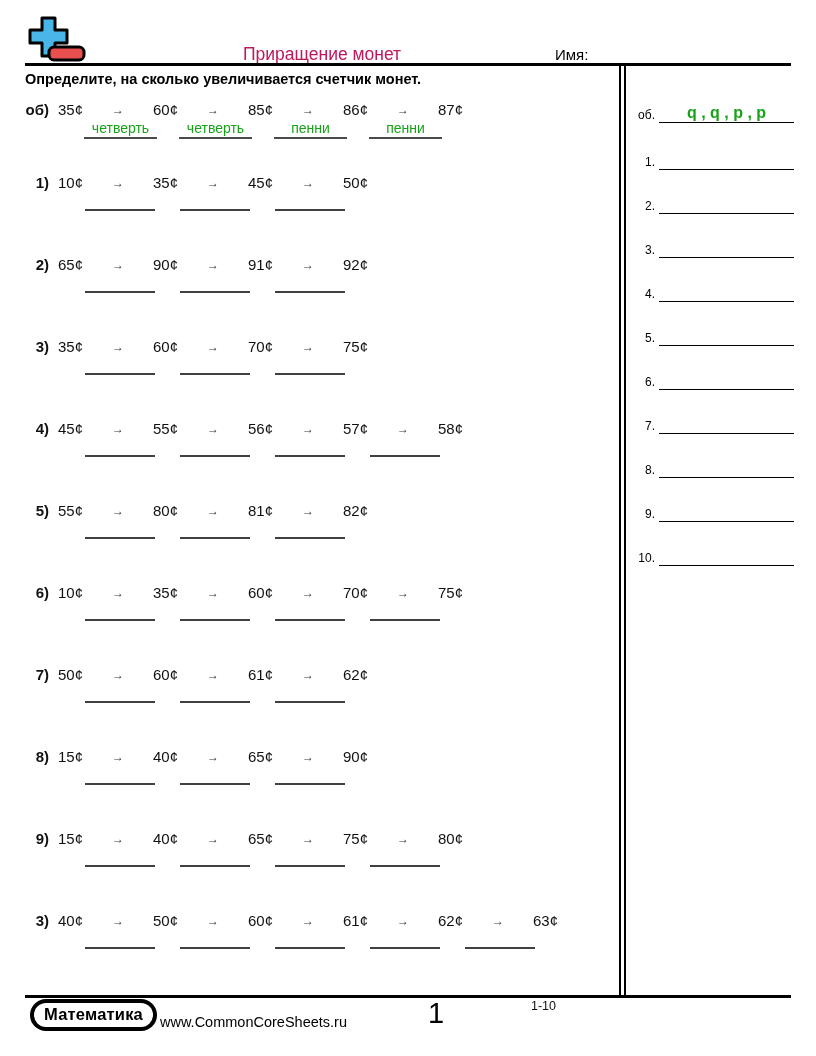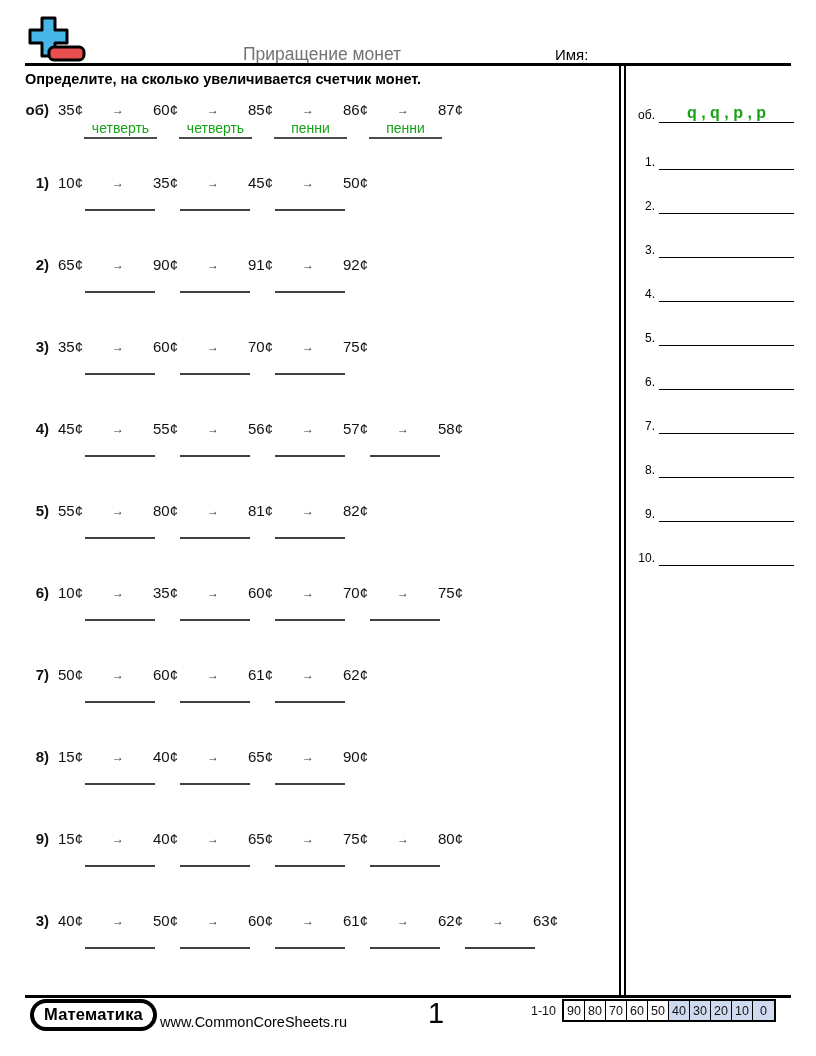--- a/index.html
+++ b/index.html
@@ -8,21 +8,21 @@
     position: relative;
     background: #ffffff;
     font-family: "Liberation Sans", sans-serif;
     color: #111;
     overflow: hidden;
   }
   
   .logo { position: absolute; left: 27px; top: 16px; }
   .page-title {
     position: absolute; left: 243px; top: 44px;
-    font-size: 17.5px; color: #737373;
+    font-size: 17.5px; color: #be185d;
   }
   .name-label {
     position: absolute; left: 555px; top: 46px;
     font-size: 15px; color: #000;
   }
   .header-rule {
     position: absolute; left: 25px; top: 63px;
     width: 766px; height: 3px; background: #000;
   }
   
@@ -468,25 +468,13 @@
 </div>
 
 <div class="footer-rule"></div>
 <div class="brand-badge">
   <div class="inner">Математика</div>
 </div>
 <div class="website">www.CommonCoreSheets.ru</div>
 <div class="pageno">1</div>
 <div class="grading">
   <span class="grading-label">1-10</span>
-  <span class="grading-cells" id="grading-cells">
-      <span class="gcell">90</span>
-      <span class="gcell">80</span>
-      <span class="gcell">70</span>
-      <span class="gcell">60</span>
-      <span class="gcell">50</span>
-      <span class="gcell shaded">40</span>
-      <span class="gcell shaded">30</span>
-      <span class="gcell shaded">20</span>
-      <span class="gcell shaded">10</span>
-      <span class="gcell shaded">0</span>
-    </span>
 </div>
 
 </body></html>

